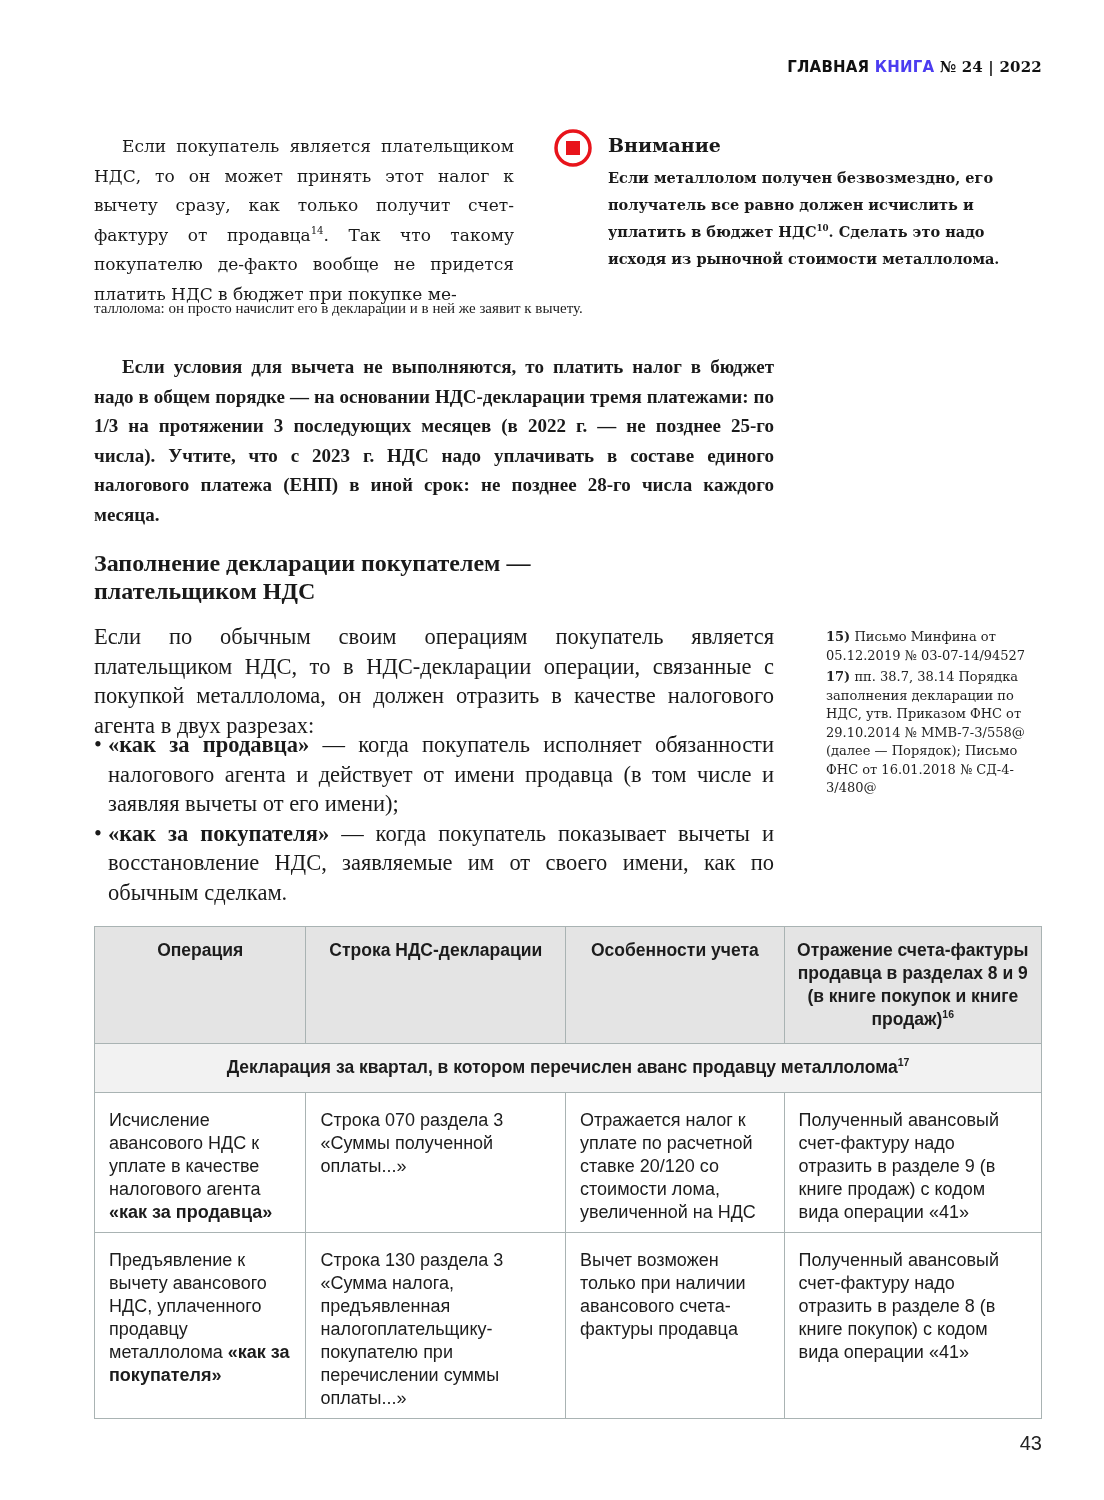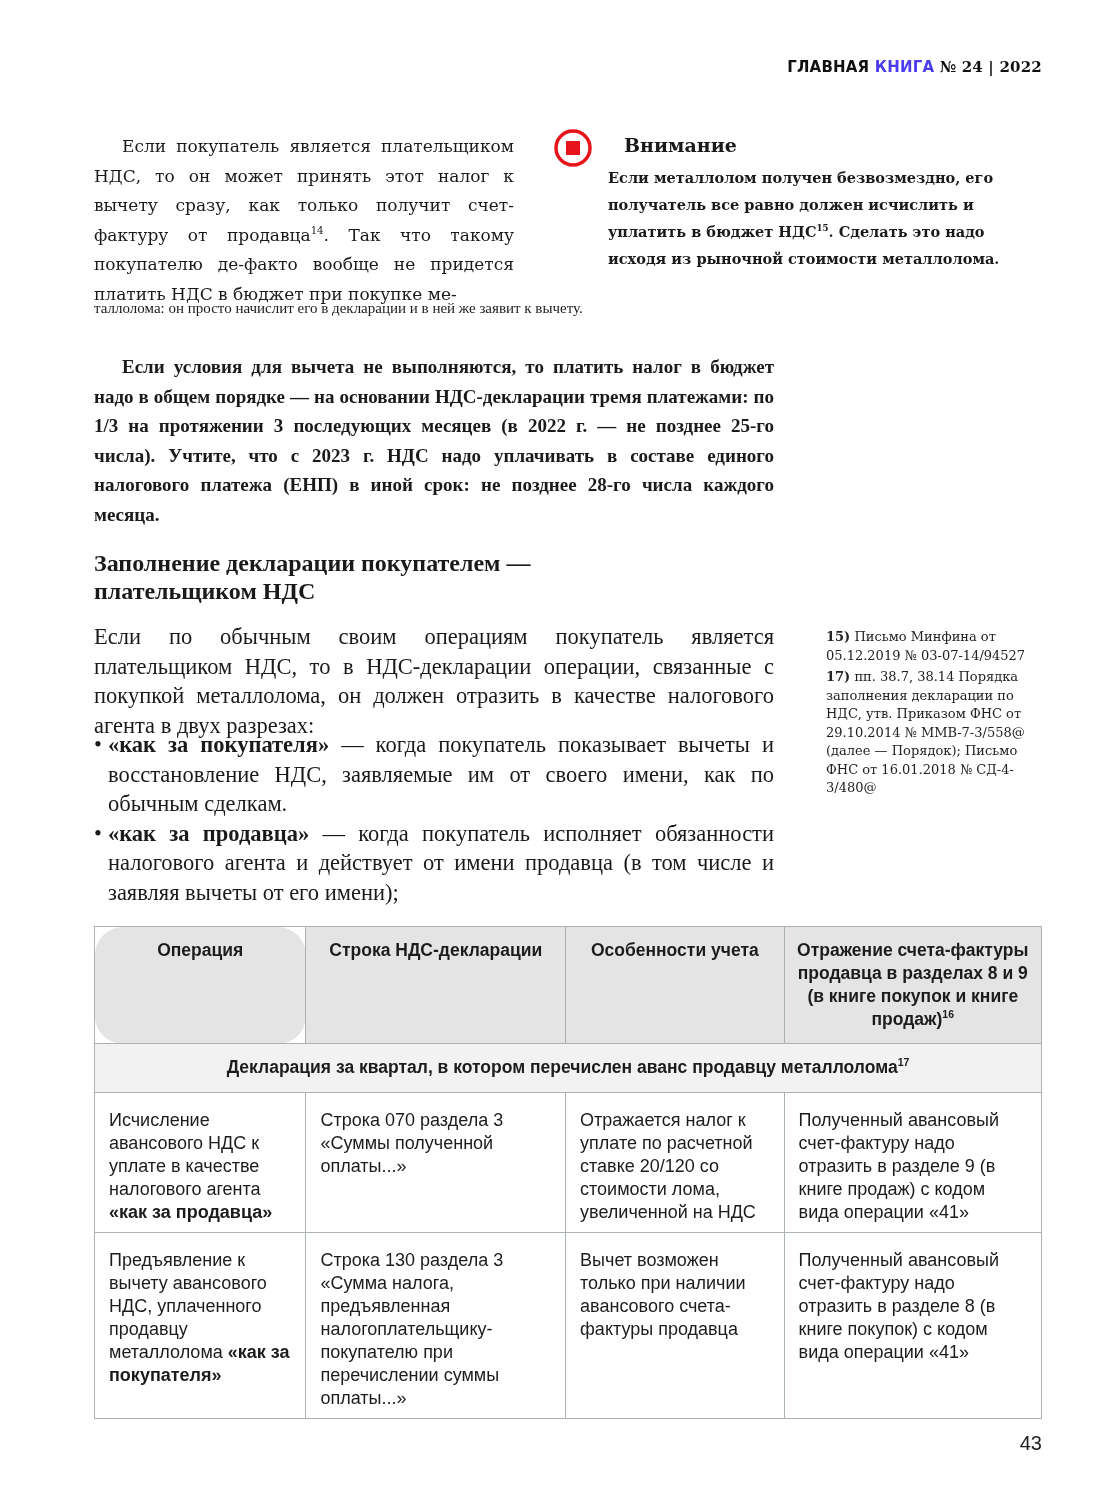--- a/index.html
+++ b/index.html
@@ -11,42 +11,42 @@
 
   .p1 { position: absolute; left: 94px; top: 132px; width: 420px; font-family: "DejaVu Serif", serif; font-size: 17px; line-height: 29.5px; text-align: justify; }
   .p1 .indent { display: inline-block; width: 28px; }
   .p1-cont { position: absolute; left: 94px; top: 294px; width: 680px; font-family: "Liberation Serif", serif; font-size: 15px; line-height: 29.5px; text-align: justify; }
   .p2 { position: absolute; left: 94px; top: 352px; width: 680px; font-family: "Liberation Serif", serif; font-size: 19px; line-height: 29.5px; text-align: justify; font-weight: bold; }
   .p2 .indent { display: inline-block; width: 28px; }
   sup { font-size: 60%; line-height: 0; vertical-align: super; }
 
   .attention { position: absolute; left: 553px; top: 128px; width: 460px; }
   .attention .icon { position: absolute; left: 0; top: 0; width: 40px; height: 40px; }
-  .attention .title { position: absolute; left: 71px; top: 6px; font-family: "DejaVu Serif", serif; font-weight: bold; font-size: 19px; }
+  .attention .title { position: absolute; left: 55px; top: 6px; font-family: "DejaVu Serif", serif; font-weight: bold; font-size: 19px; }
   .attention .body { position: absolute; left: 55px; top: 36px; width: 420px; font-family: "DejaVu Serif", serif; font-weight: bold; font-size: 14.5px; line-height: 27px; }
 
   .h2 { position: absolute; left: 94px; top: 549px; width: 600px; font-family: "Liberation Serif", serif; font-weight: bold; font-size: 24px; line-height: 28px; }
 
   .p3 { position: absolute; left: 94px; top: 622px; width: 680px; font-family: "Liberation Serif", serif; font-size: 22.5px; line-height: 29.5px; text-align: justify; }
   .bullets { position: absolute; left: 94px; top: 730px; width: 680px; margin: 0; padding: 0; list-style: none; font-family: "Liberation Serif", serif; font-size: 22.5px; line-height: 29.5px; }
   .bullets li { position: relative; padding-left: 14px; text-align: justify; }
   .bullets li::before { content: "•"; position: absolute; left: 0; top: 0; }
   .bullets b { font-weight: bold; }
 
   .footnotes { position: absolute; left: 826px; top: 628px; width: 220px; font-family: "DejaVu Serif", serif; font-size: 13px; line-height: 18.5px; color: #222; }
   .footnotes .fn { margin-bottom: 3px; }
   .footnotes .num { font-weight: bold; }
 
   table.ops { position: absolute; left: 94px; top: 926px; width: 948px; border-collapse: collapse; font-family: "Liberation Sans", sans-serif; font-size: 18px; line-height: 23px; color: #1c1c1c; }
   table.ops th, table.ops td { border: 1px solid #a9b3b3; vertical-align: top; }
   table.ops th { background: #e4e4e4; font-weight: bold; font-size: 17.5px; text-align: center; padding: 12px 10px 0 10px; height: 104px; }
   table.ops td.section { background: #f2f2f2; font-weight: bold; font-size: 17.5px; text-align: center; padding: 12px 0; height: 24px; }
   table.ops td.cell { padding: 16px 14px 8px 14px; height: 115px; }
   table.ops .bold { font-weight: bold; }
-  .col1 { width: 206px; border-radius: 28px; } .col2 { width: 254px; } .col3 { width: 219px; } .col4 { width: 269px; }
+  .col1 { width: 206px; } .col2 { width: 254px; } .col3 { width: 219px; } .col4 { width: 269px; }
 
   .page-num { position: absolute; right: 62px; top: 1432px; font-family: "Liberation Sans", sans-serif; font-size: 20px; color: #222; }
 </style>
 </head>
 <body>
 
 <div class="running-head">
   <span>ГЛАВНАЯ</span>
   <span class="brand">КНИГА</span>
   <span class="issue">№ 24 | 2022</span>
@@ -63,31 +63,31 @@
 
 <div class="attention">
   <span class="icon">
     <svg width="40" height="40" viewBox="0 0 40 40">
       <circle cx="20" cy="20" r="17" fill="none" stroke="#e8141b" stroke-width="3.5"></circle>
       <rect x="13" y="13" width="14" height="14" fill="#e8141b"></rect>
     </svg>
   </span>
   <div class="title">Внимание</div>
   <div class="body">
-    <span>Если металлолом получен безвозмездно, его получатель все равно должен исчислить и уплатить в бюджет НДС</span><sup>15</sup><span>. Сделать это надо исходя из рыночной стоимости металлолома.</span>
+    <span>Если металлолом получен безвозмездно, его получатель все равно должен исчислить и уплатить в бюджет НДС</span><sup>10</sup><span>. Сделать это надо исходя из рыночной стоимости металлолома.</span>
   </div>
 </div>
 
 <div class="h2">Заполнение декларации покупателем — плательщиком НДС</div>
 
 <div class="p3">Если по обычным своим операциям покупатель является плательщиком НДС, то в НДС-декларации операции, связанные с покупкой металлолома, он должен отразить в качестве налогового агента в двух разрезах:</div>
 
 <ul class="bullets">
+  <li><b>«как за продавца»</b><span> — когда покупатель исполняет обязанности налогового агента и действует от имени продавца (в том числе и заявляя вычеты от его имени);</span></li>
   <li><b>«как за покупателя»</b><span> — когда покупатель показывает вычеты и восстановление НДС, заявляемые им от своего имени, как по обычным сделкам.</span></li>
-  <li><b>«как за продавца»</b><span> — когда покупатель исполняет обязанности налогового агента и действует от имени продавца (в том числе и заявляя вычеты от его имени);</span></li>
 </ul>
 
 <div class="footnotes">
   <div class="fn"><span class="num">15)</span><span> Письмо Минфина от 05.12.2019 № 03-07-14/94527</span></div>
   <div class="fn"><span class="num">17)</span><span> пп. 38.7, 38.14 Порядка заполнения декларации по НДС, утв. Приказом ФНС от 29.10.2014 № ММВ-7-3/558@ (далее — Порядок); Письмо ФНС от 16.01.2018 № СД-4-3/480@</span></div>
 </div>
 
 <table class="ops">
   <thead>
     <tr>

